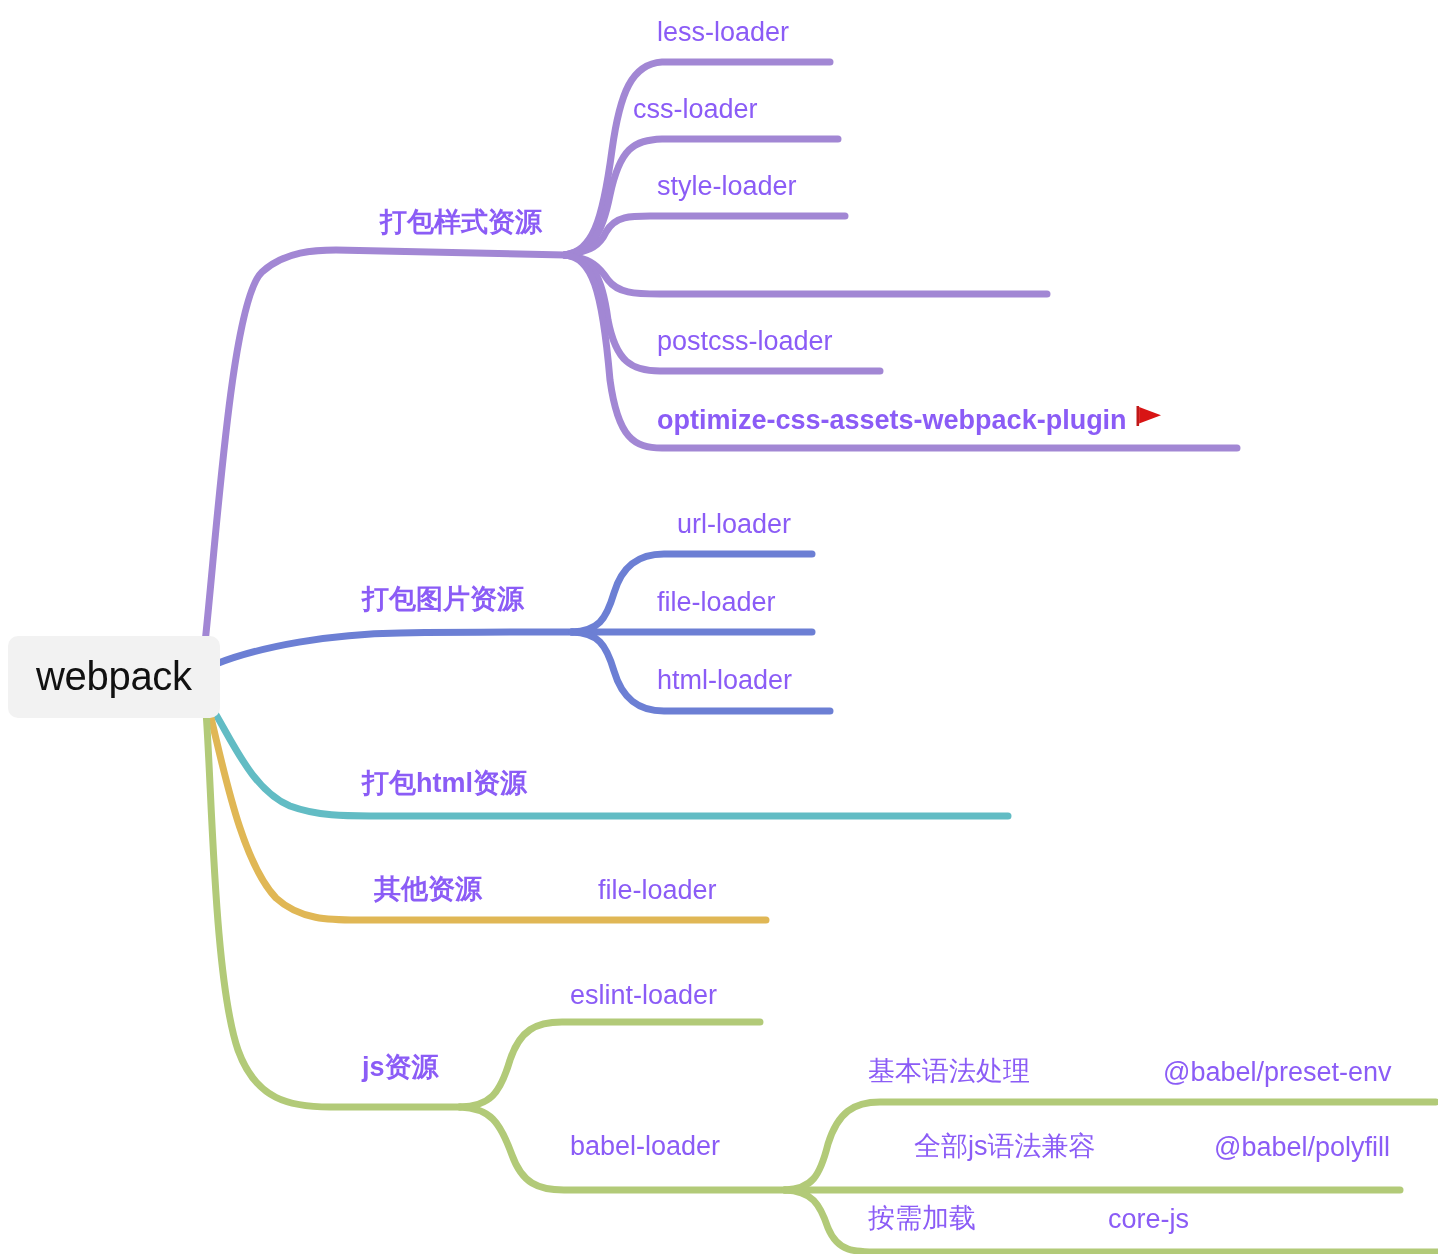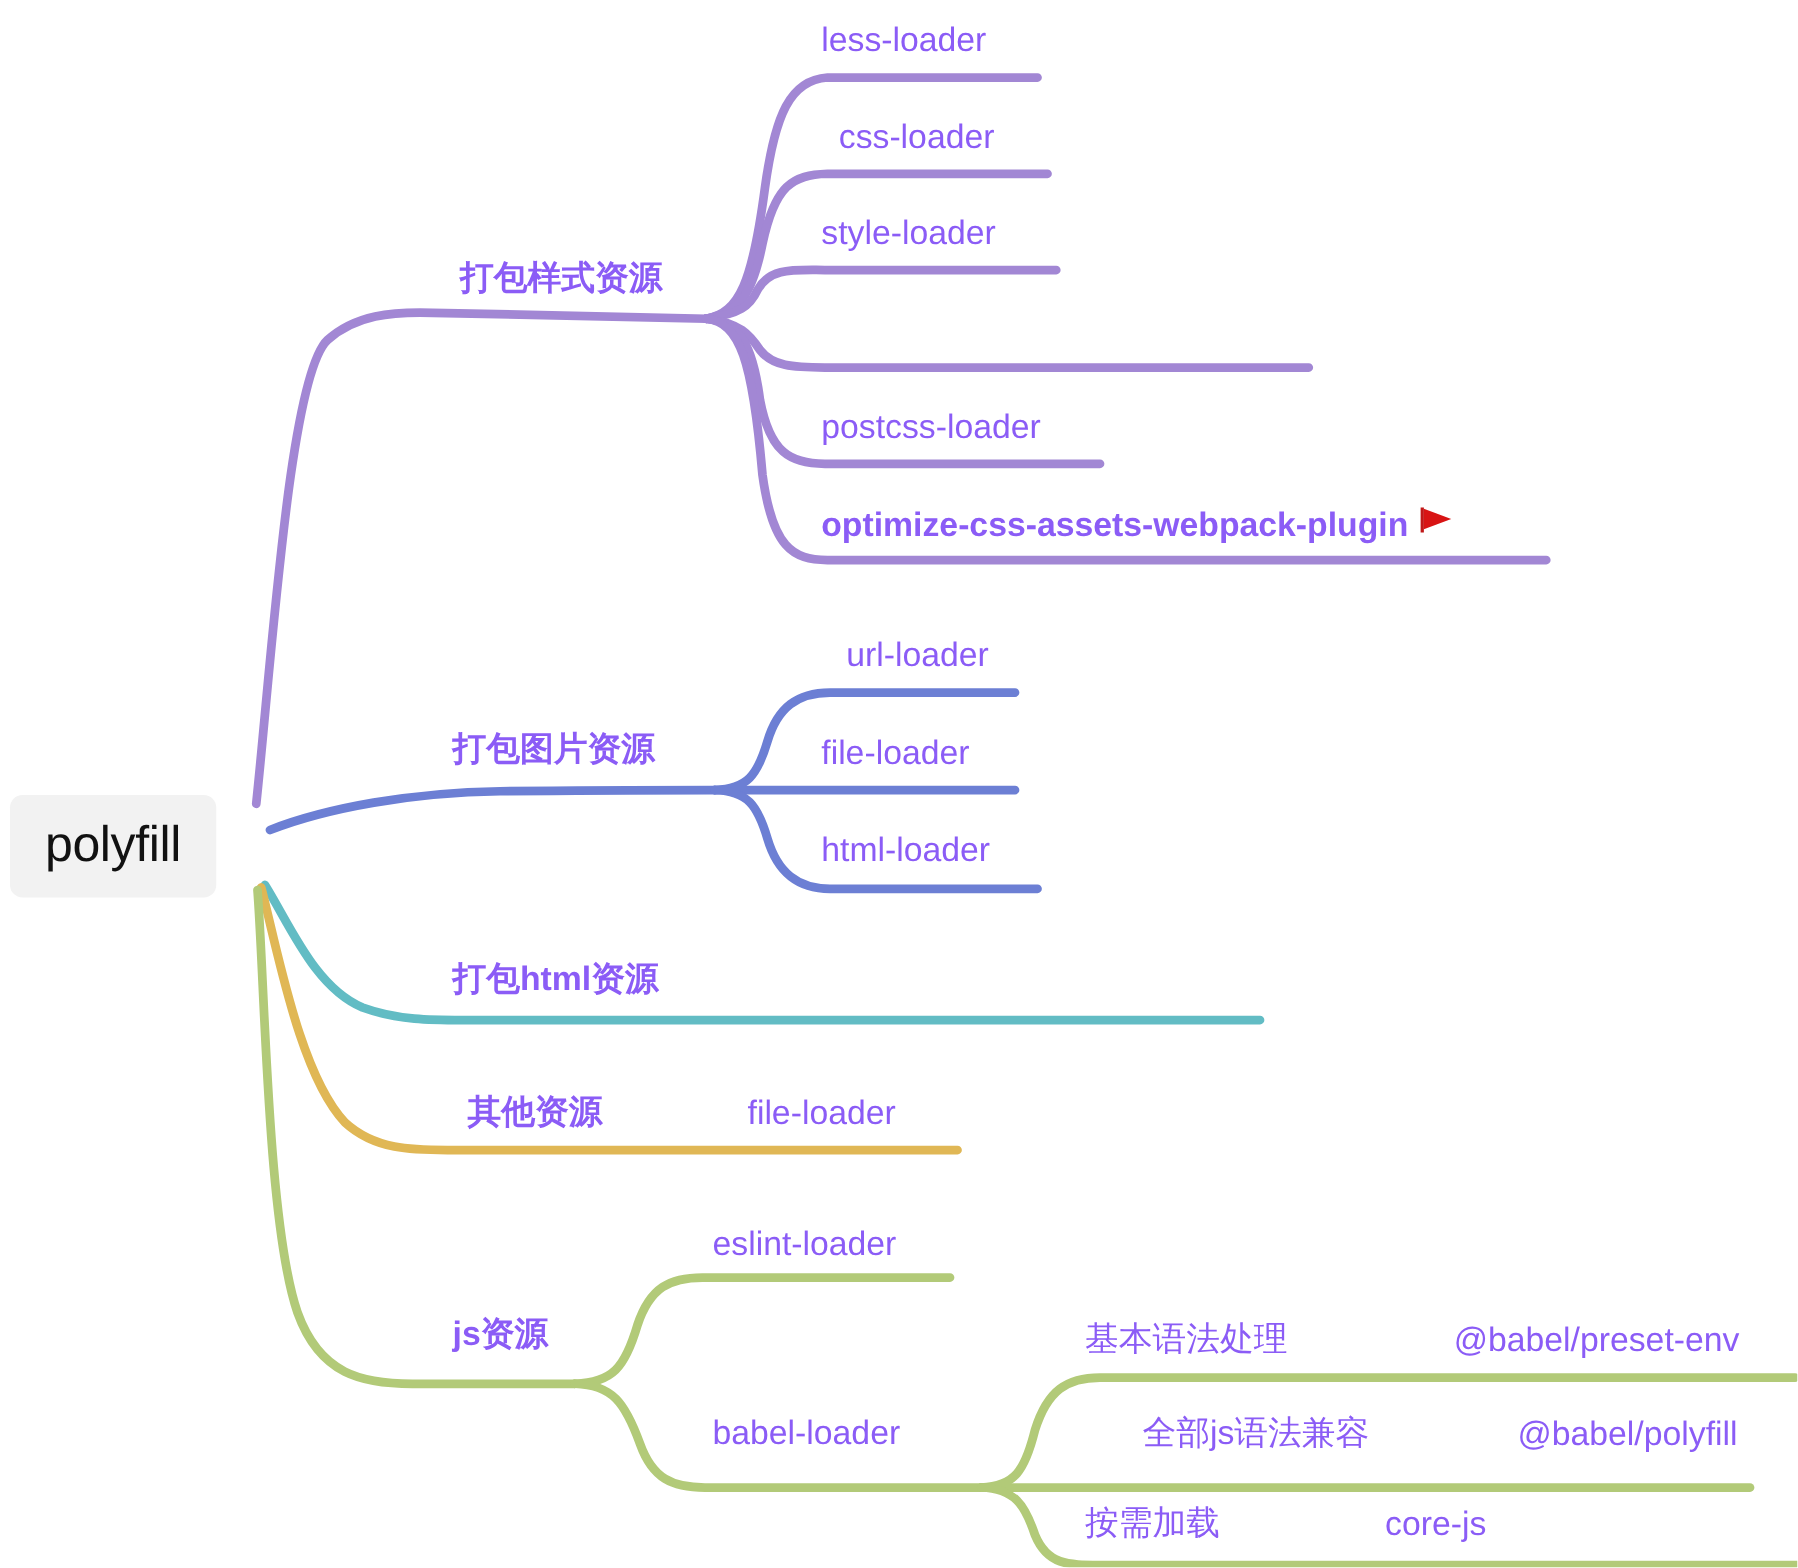--- a/index.html
+++ b/index.html
@@ -110,32 +110,32 @@
       <path d="M206,712 C212,790 214,980 238,1050 C256,1100 290,1107 330,1107 L460,1107" stroke-width="7"></path>
       <path d="M460,1107 C490,1106 500,1094 510,1060 C520,1030 536,1022 562,1022 L760,1022" stroke-width="7"></path>
       <path d="M460,1107 C490,1108 500,1122 512,1155 C522,1183 538,1190 564,1190 L785,1190" stroke-width="7"></path>
       <path d="M785,1190 C812,1189 820,1176 828,1144 C838,1112 854,1102 880,1102 L1436,1102" stroke-width="7"></path>
       <path d="M785,1190 L1400,1190" stroke-width="7"></path>
       <path d="M785,1190 C812,1191 820,1204 828,1228 C838,1252 854,1252 880,1252 L1438,1252" stroke-width="7"></path>
     </g>
   </svg>
 
   <div class="node root-node" style="left:8px; top:636px;">
-    <span>polyfill</span>
-  </div>
-
-  <div class="node lvl1" style="left:368px; top:209px;">
+    <span>webpack</span>
+  </div>
+
+  <div class="node lvl1" style="left:380px; top:209px;">
     <span>打包样式资源</span>
   </div>
 
   <div class="node lvl2" style="left:657px; top:19px;">
     <span>less-loader</span>
   </div>
 
-  <div class="node lvl2" style="left:671px; top:96px;">
+  <div class="node lvl2" style="left:633px; top:96px;">
     <span>css-loader</span>
   </div>
 
   <div class="node lvl2" style="left:657px; top:173px;">
     <span>style-loader</span>
   </div>
 
 
   <div class="node lvl2" style="left:657px; top:328px;">
     <span>postcss-loader</span>

